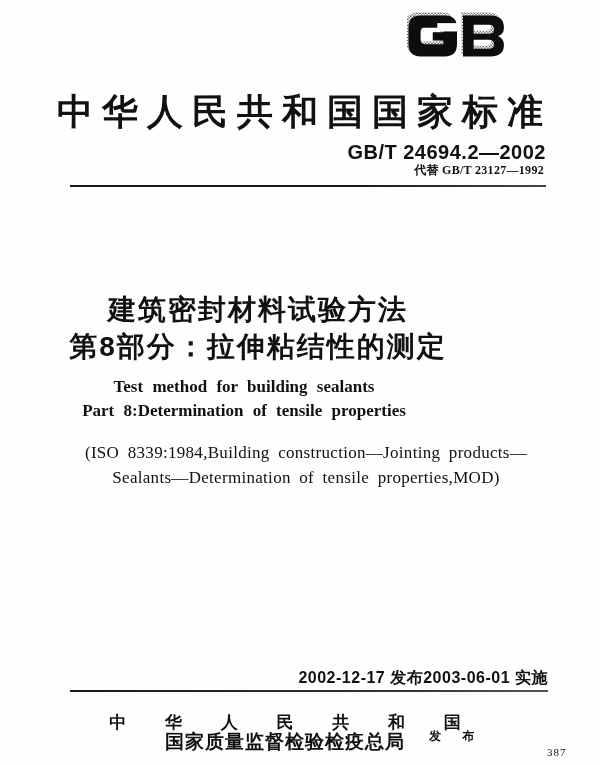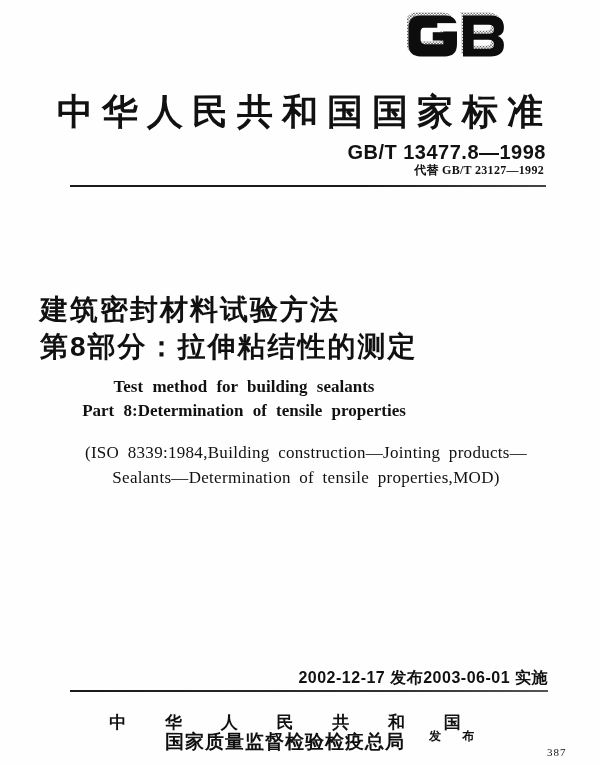--- a/index.html
+++ b/index.html
@@ -36,24 +36,23 @@
     font-size:12px;font-weight:bold;letter-spacing:.3px;
     text-align:right;white-space:nowrap;
     font-family:"Liberation Serif",serif;
   }
   .rule-top{
     position:absolute;left:70px;right:54px;top:185px;height:2px;
     background:linear-gradient(90deg,#1a1a1a 60%,#444 100%);
   }
   .title-cn{
     position:absolute;left:0;top:291px;width:516px;
-    font-weight:bold;
+    text-align:center;font-weight:bold;
     font-size:28px;line-height:37px;letter-spacing:2px;
     white-space:nowrap;
-    padding-left:40px;
   }
   .title-en{
     position:absolute;left:0;top:375px;width:488px;
     text-align:center;font-weight:bold;
     font-family:"Liberation Serif",serif;
     font-size:17px;line-height:24px;word-spacing:5px;
   }
   .iso-note{
     position:absolute;left:0;top:440px;width:564px;
     text-align:center;
@@ -123,21 +122,21 @@
         <path d="M74,8 h36 q18,0 18,16 q0,9 -8,11 q8,3 8,12 q0,15 -18,15 h-36 z
                  M88,20 h20 q7,0 7,6 q0,6 -7,6 h-20 z
                  M88,40 h20 q7,0 7,6 q0,6 -7,6 h-20 z"></path>
       </g>
       <rect x="69" y="6" width="3" height="58" fill="#fefefe"></rect>
     </svg>
   </div>
 
   <div class="national-heading">中华人民共和国国家标准</div>
 
-  <div class="std-number">GB/T 13477.8—1998</div>
+  <div class="std-number">GB/T 24694.2—2002</div>
   <div class="replaces">代替 GB/T 23127—1992</div>
 
   <div class="rule-top"></div>
 
   <div class="title-cn">
     <div>建筑密封材料试验方法</div>
     <div>第8部分：拉伸粘结性的测定</div>
   </div>
 
   <div class="title-en">

